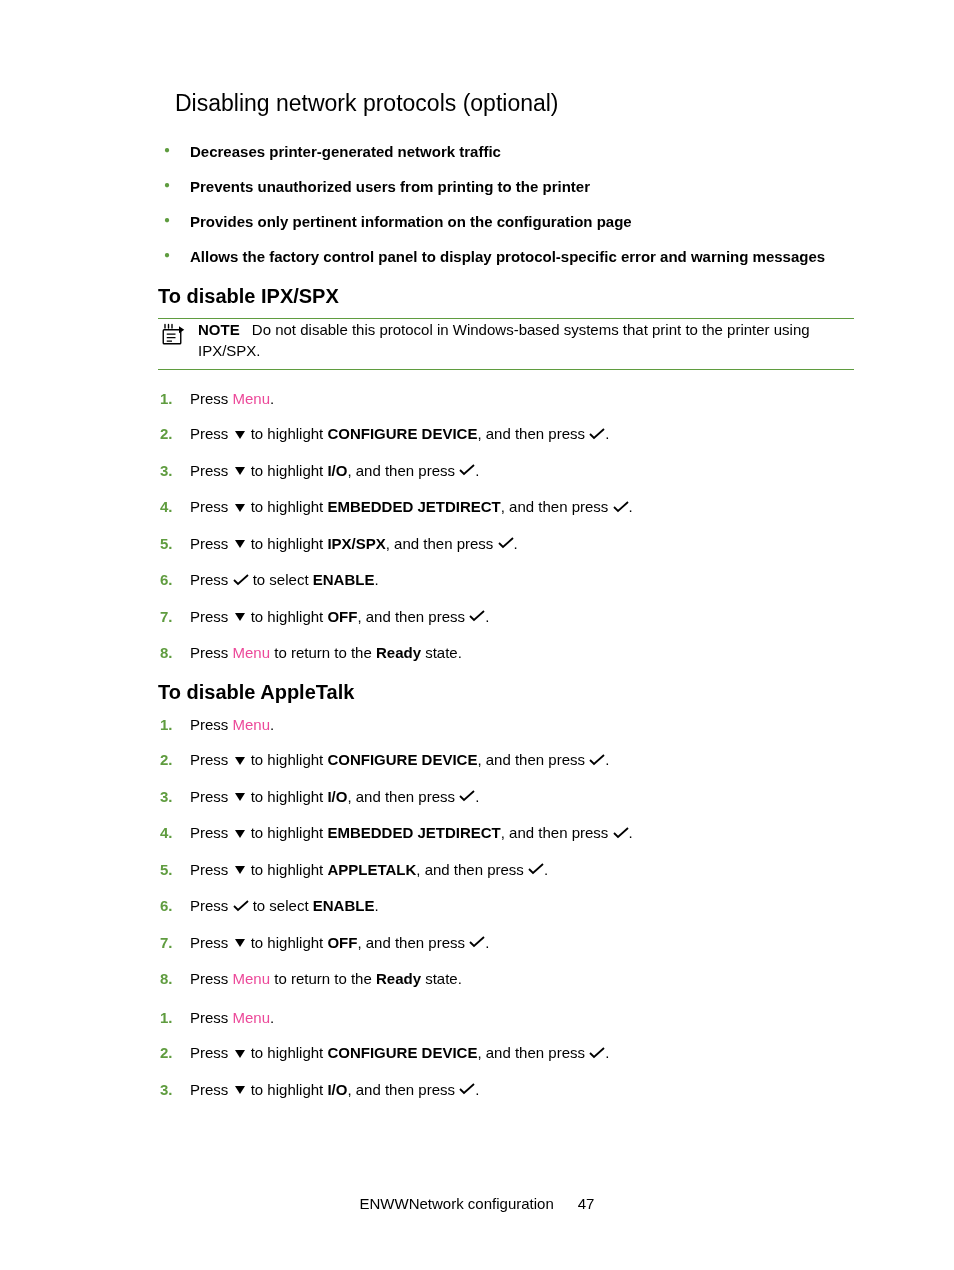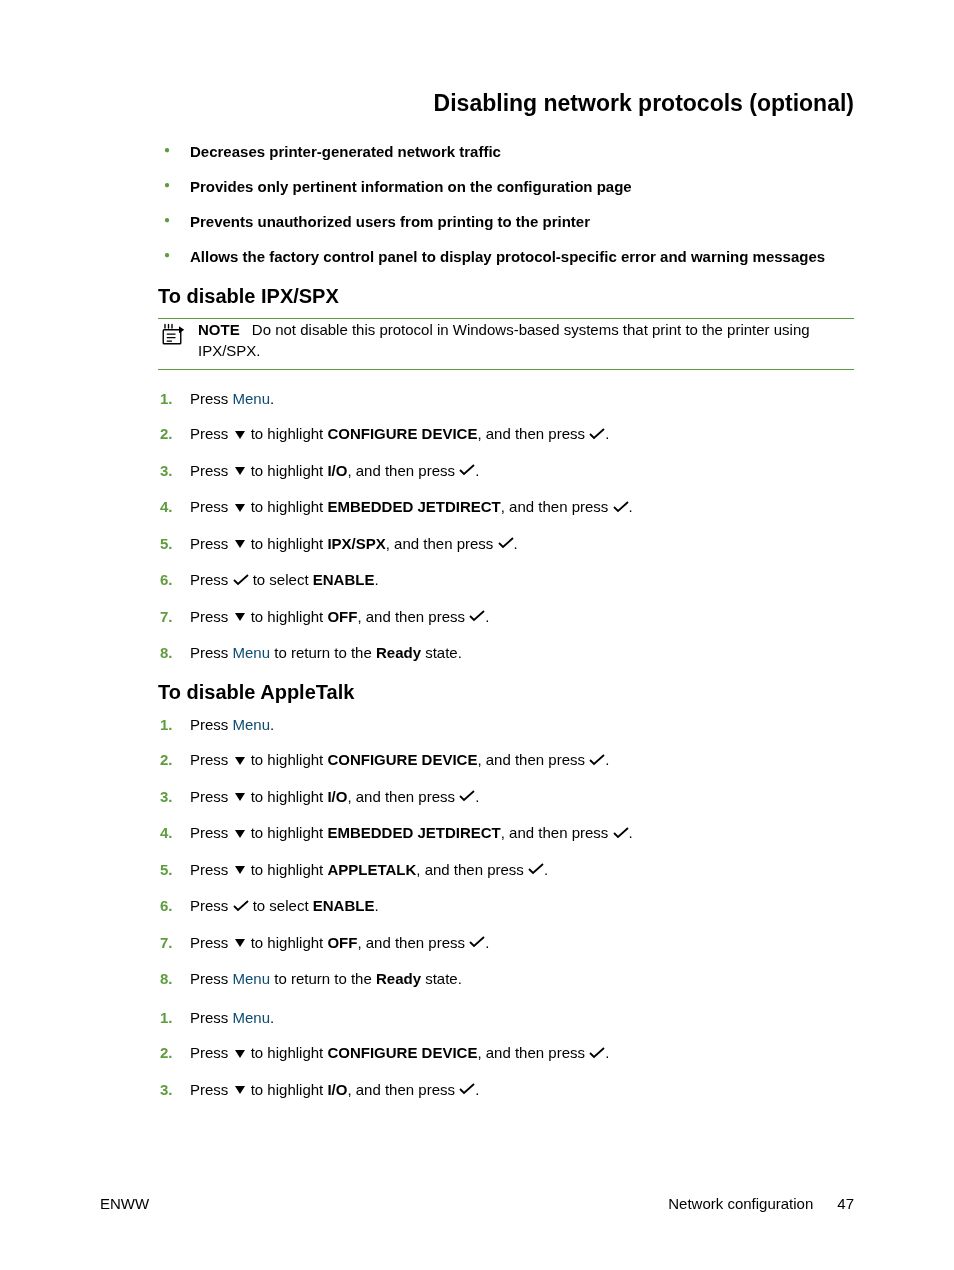--- a/index.html
+++ b/index.html
@@ -12,23 +12,22 @@
     width: 954px;
     height: 1270px;
     box-sizing: border-box;
     position: relative;
   }
   .page {
     padding: 90px 100px 0 158px;
   }
   h1 {
     font-size: 23px;
-    font-weight: bold;
+    font-weight: normal;
     margin: 0 0 24px 17px;
-    text-align: right;
   }
   p.intro {
     margin: 0 0 18px 0;
     line-height: 1.4;
   }
   ul.bullets {
     list-style: none;
     padding: 0;
     margin: 0 0 18px 0;
   }
@@ -90,56 +89,56 @@
   }
   ol.steps li::before {
     content: counter(step) ".";
     position: absolute;
     left: 2px;
     top: 0;
     color: #5f9c3f;
     font-weight: bold;
   }
   .green {
-    color: #0c4a6e;
+    color: #ec4899;
   }
   .bold {
     font-weight: bold;
   }
   .down-icon, .check-icon {
     display: inline-block;
     vertical-align: middle;
     position: relative;
     top: -1px;
   }
   .footer {
     position: absolute;
     bottom: 58px;
     left: 100px;
     right: 100px;
     display: flex;
-    justify-content: space-between;
+    justify-content: center;
     font-size: 15px;
   }
   .footer .right {
     display: flex;
     gap: 24px;
   }
 </style>
 </head>
 <body>
 
 <div class="page">
   <h1>Disabling network protocols (optional)</h1>
 
 
   <ul class="bullets">
     <li>Decreases printer-generated network traffic</li>
+    <li>Prevents unauthorized users from printing to the printer</li>
     <li>Provides only pertinent information on the configuration page</li>
-    <li>Prevents unauthorized users from printing to the printer</li>
     <li>Allows the factory control panel to display protocol-specific error and warning messages</li>
   </ul>
 
   <h2>To disable IPX/SPX</h2>
 
   <div class="note-box">
     <span class="note-icon">
       <svg viewBox="0 0 32 32" width="28" height="28" fill="none" stroke="#000" stroke-width="1.6">
         <rect x="6" y="10" width="20" height="16" rx="1"></rect>
         <path d="M8 8 L8 4 M12 8 L12 4 M16 8 L16 4" stroke-linecap="round"></path>

